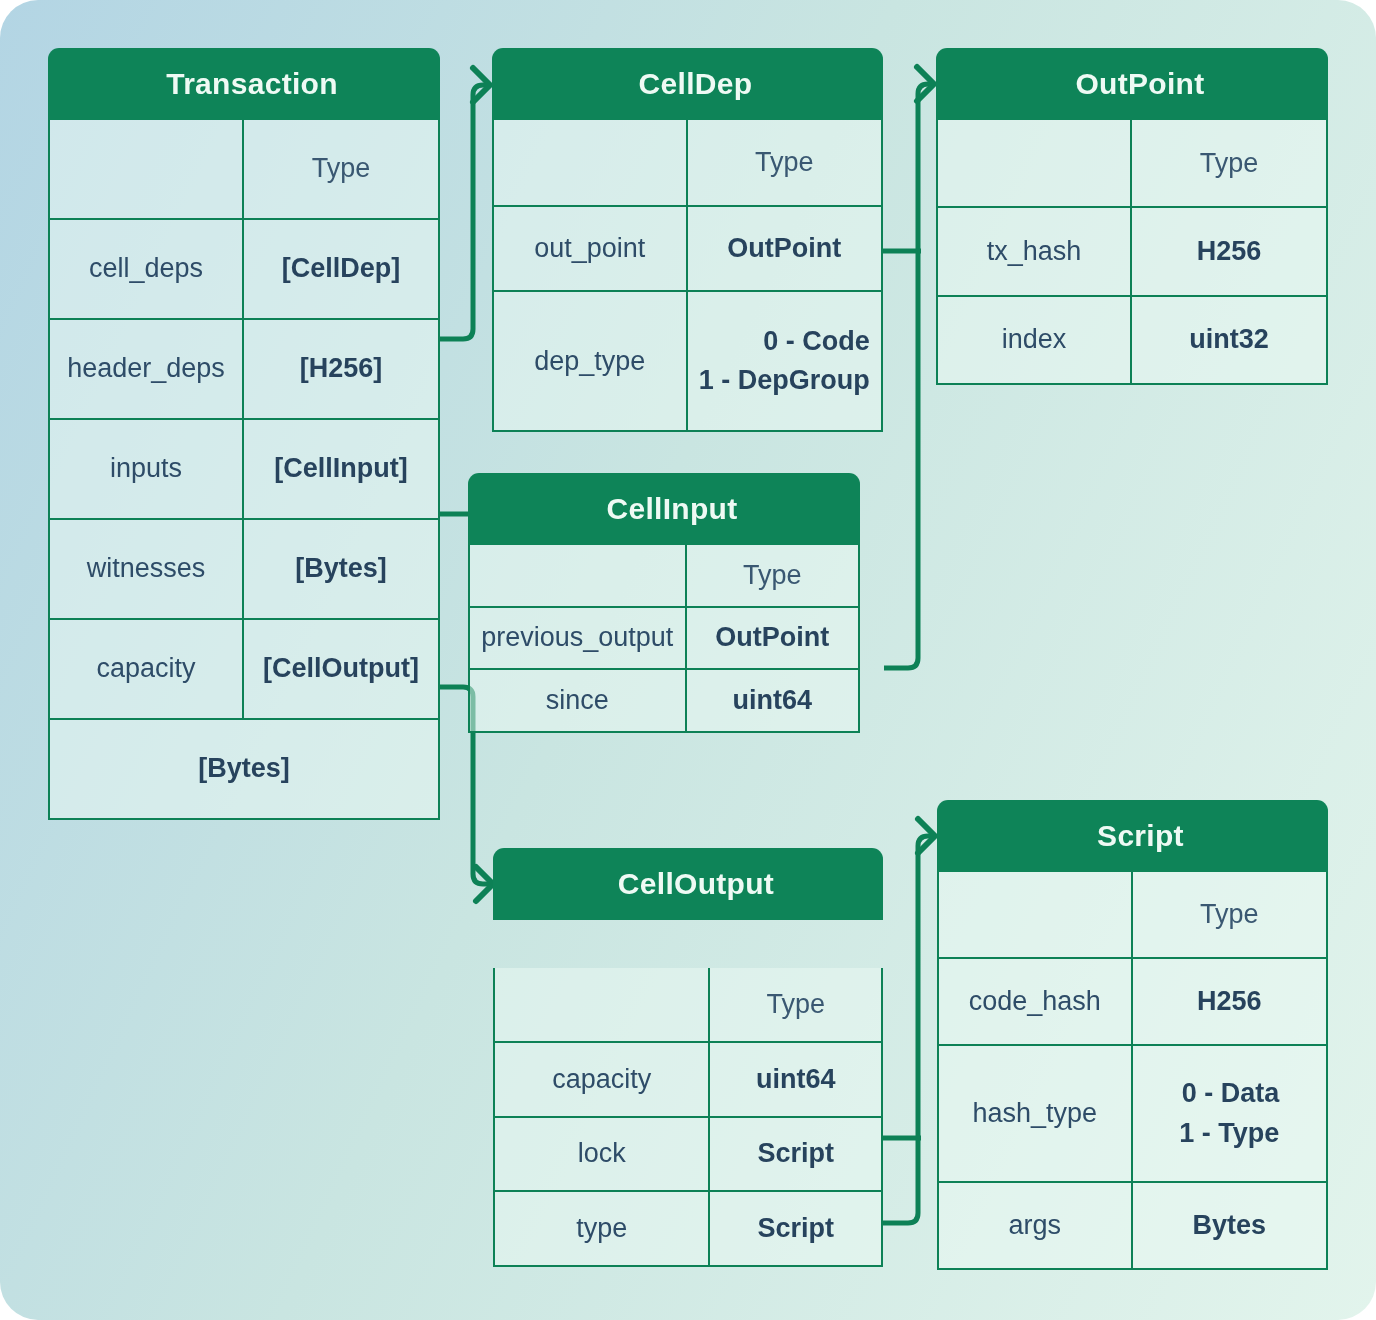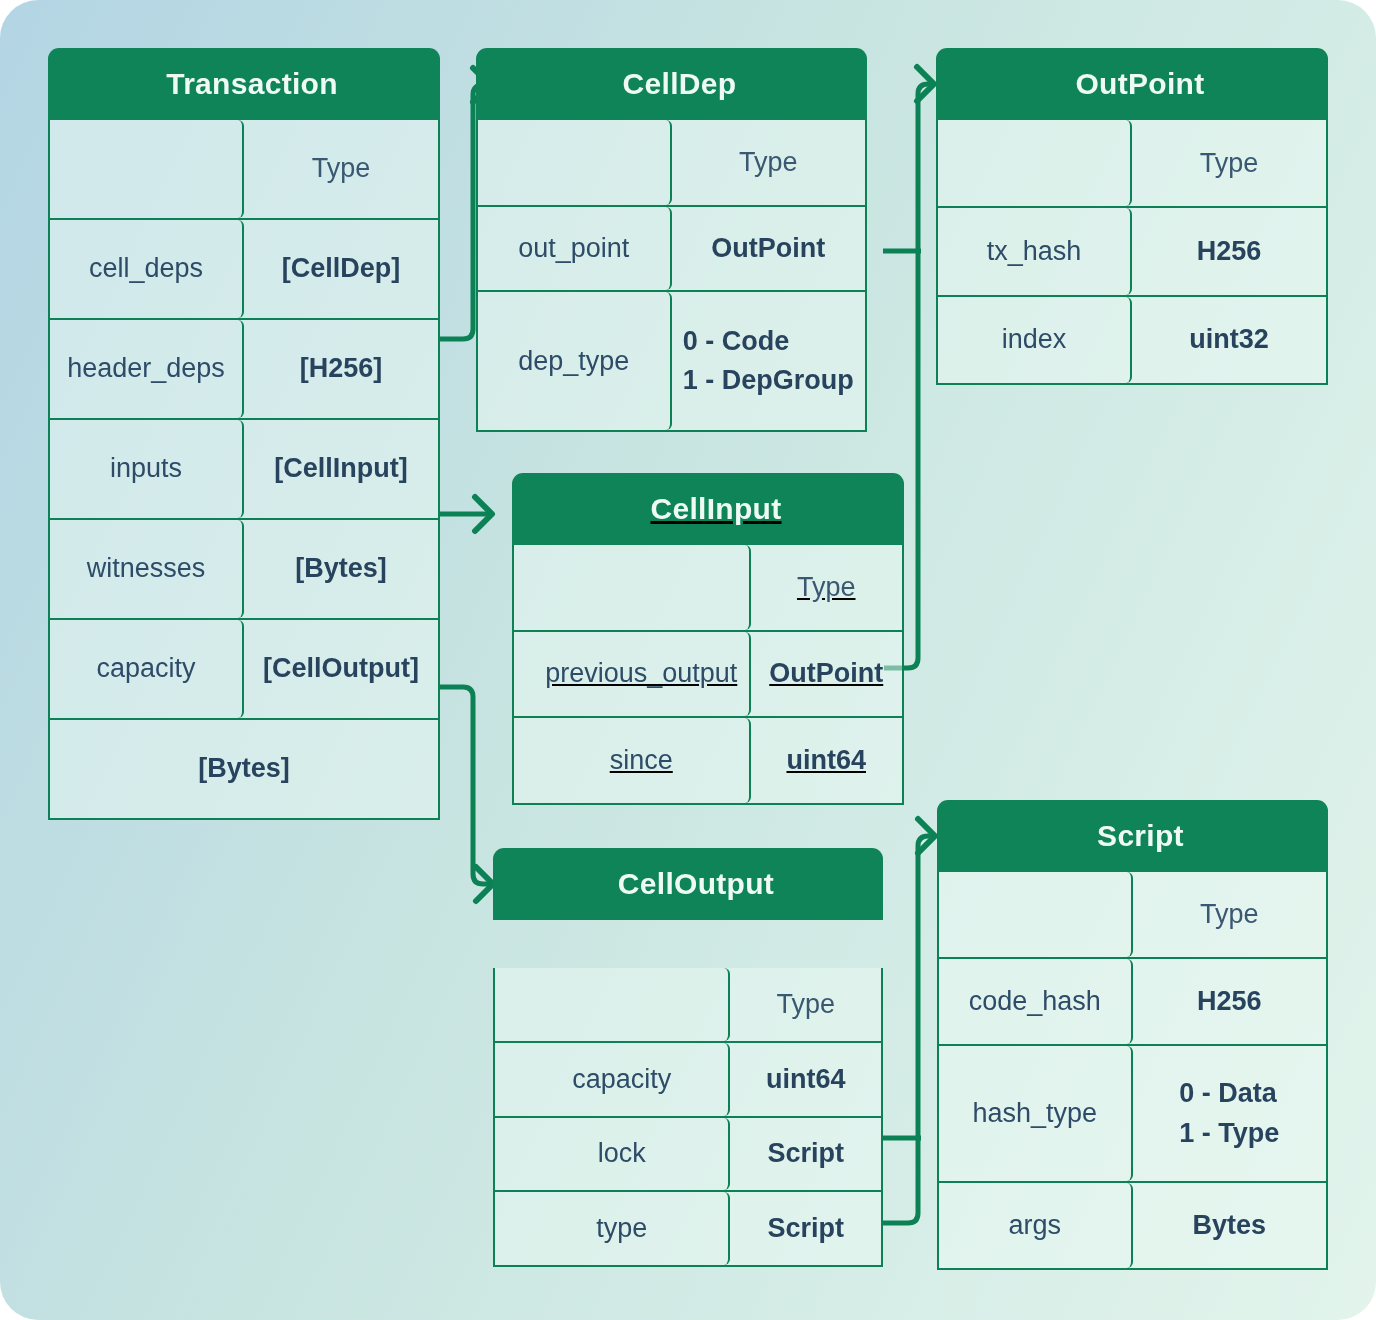--- a/index.html
+++ b/index.html
@@ -32,31 +32,31 @@
   }
   .tbody{
     flex:1;display:flex;flex-direction:column;
     border:2px solid var(--green-line);border-top:none;
     background:var(--cell-bg);
   }
   .trow{flex:1;display:flex;border-top:2px solid var(--green-line);}
   .trow:first-child{border-top:none;}
   .trow.tall{flex:1.58;}
   .trow.slim{flex:0.98;}
-  .cell{display:flex;align-items:center;justify-content:center;text-align:left;
-        font-size:27px;color:var(--ink);line-height:1.45;border-radius:6px;}
+  .cell{display:flex;align-items:center;justify-content:center;text-align:right;
+        font-size:27px;color:var(--ink);line-height:1.45;}
   .cell.c-label{width:50%;border-right:2px solid var(--green-line);}
   .cell.c-value{flex:1;font-weight:bold;color:var(--ink-bold);white-space:pre-line;}
-  .dtable.wide-label .cell.c-label{width:55.8%;margin-left:20px;}
+  .dtable.wide-label .cell.c-label{width:55.8%;}
   .trow.type-row .cell.c-value{font-weight:normal;color:#3a5872;}
 
   #t-transaction{left:48px;top:48px;width:392px;height:772px;}
-  #t-celldep{left:476px;top:48px;width:391px;height:384px;}
+  #t-celldep{left:492px;top:48px;width:391px;height:384px;}
   #t-outpoint{left:936px;top:48px;width:392px;height:337px;}
-  #t-cellinput{left:512px;top:473px;width:392px;height:332px;text-decoration:underline;}
+  #t-cellinput{left:468px;top:473px;width:392px;height:260px;}
   #t-celloutput{left:493px;top:848px;width:390px;height:419px;gap:48px;}
   #t-script{left:937px;top:800px;width:391px;height:470px;}
   #t-celldep .trow.tall{flex:1.62;}
 </style>
 </head>
 <body>
 
 <div class="page">
 
   <svg class="connectors" viewBox="0 0 1376 1320" xmlns="http://www.w3.org/2000/svg">

